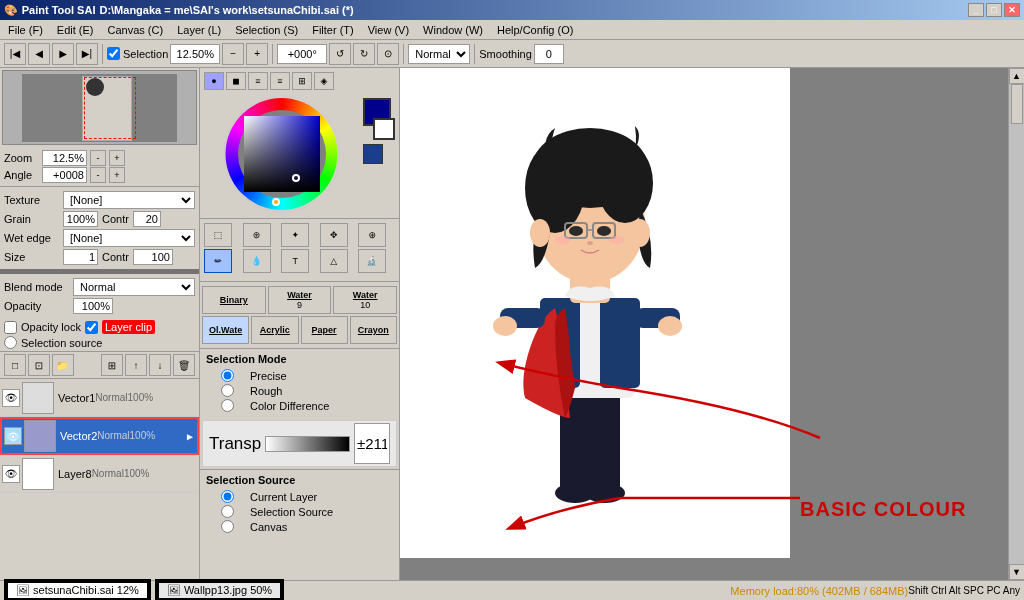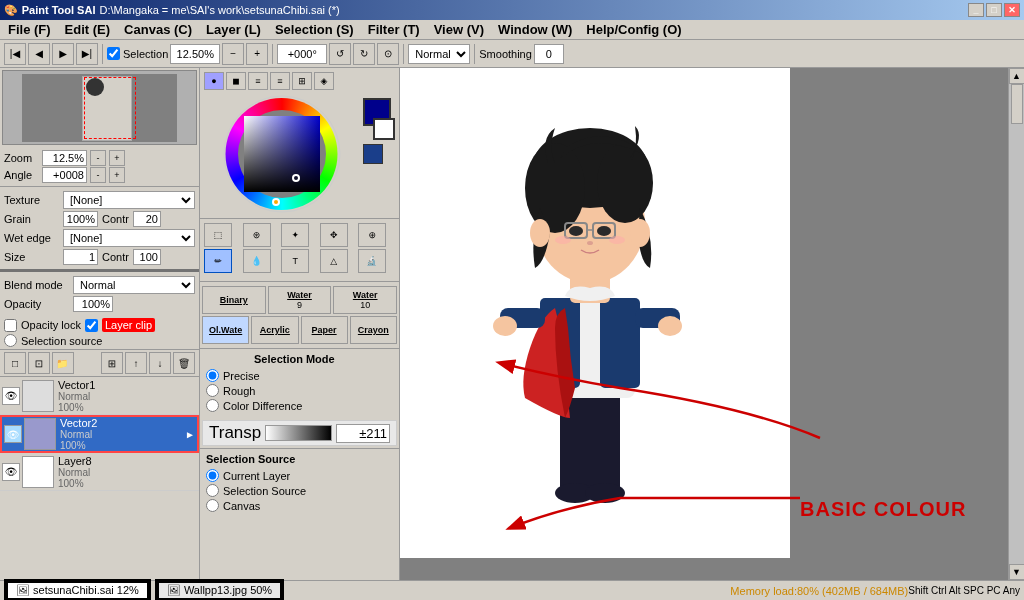--- a/index.html
+++ b/index.html
@@ -18,21 +18,21 @@
       font-size: 9px; display: flex; align-items: center; justify-content: center; cursor: pointer;
     }
 
     
     #menubar {
       width: 100%; height: 20px; background: #d4d0c8;
       display: flex; align-items: center; border-bottom: 1px solid #999;
       padding: 0 2px; gap: 2px;
     }
     .menu-item {
-      padding: 1px 6px; cursor: pointer; font-size: 13px; font-weight: bold;
+      padding: 1px 6px; cursor: pointer; font-size: 11px;
     }
 
     
     #toolbar {
       width: 100%; height: 28px; background: #d4d0c8;
       display: flex; align-items: center; border-bottom: 1px solid #999;
       padding: 2px 4px; gap: 2px;
     }
     .toolbar-btn {
       height: 22px; min-width: 22px; background: #d4d0c8;
@@ -76,21 +76,21 @@
     .nav-btn { width: 16px; height: 16px; background: #d4d0c8; border: 1px solid #999; font-size: 9px; cursor: pointer; display: flex; align-items: center; justify-content: center; }
 
     
     #tool-options { padding: 2px 4px; border-top: 1px solid #999; }
     .tool-row { display: flex; align-items: center; margin: 2px 0; gap: 4px; }
     .tool-label { width: 55px; font-size: 11px; }
     .tool-select { font-size: 11px; background: white; border: 1px solid #999; padding: 1px 2px; flex: 1; height: 18px; }
     .tool-input { width: 35px; font-size: 11px; background: white; border: 1px solid #999; padding: 1px 2px; text-align: right; }
 
     
-    #blend-section { padding: 2px 4px; border-top: 3px solid #737373; }
+    #blend-section { padding: 2px 4px; border-top: 5px solid #737373; }
     .blend-row { display: flex; align-items: center; margin: 2px 0; gap: 4px; }
     .blend-label { width: 65px; font-size: 11px; }
     .blend-select { font-size: 11px; background: white; border: 1px solid #999; padding: 1px 2px; flex: 1; height: 18px; }
     .blend-value { width: 40px; font-size: 11px; background: white; border: 1px solid #999; padding: 1px 2px; text-align: right; }
 
     
     #lock-section { padding: 2px 4px; display: flex; flex-direction: column; gap: 2px; }
     .lock-row { display: flex; align-items: center; gap: 4px; font-size: 11px; }
     .highlight-box { background: #ff0000; color: white; padding: 1px 3px; border-radius: 2px; text-align: right; }
 
@@ -99,21 +99,21 @@
     .layer-tool-btn { width: 22px; height: 22px; background: #d4d0c8; border: 1px solid #999; font-size: 10px; cursor: pointer; display: flex; align-items: center; justify-content: center; }
 
     
     #layer-list { flex: 1; overflow-y: auto; border-top: 1px solid #999; }
     .layer-item { display: flex; align-items: center; height: 38px; border-bottom: 1px solid #ccc; padding: 2px 2px; cursor: pointer; }
     .layer-item.selected { background: #316ac5; color: white; }
     .layer-item.selected .layer-name { color: white; }
     .layer-item.selected .layer-mode { color: #ccc; }
     .layer-eye { width: 18px; height: 18px; border: 1px solid #999; margin-right: 2px; display: flex; align-items: center; justify-content: center; font-size: 10px; background: white; }
     .layer-thumb { width: 32px; height: 32px; background: #fff; border: 1px solid #999; margin-right: 4px; flex-shrink: 0; position: relative; overflow: hidden; }
-    .layer-info { display: flex; flex-direction: column; flex: 1; }
+    .layer-info { display: flex; flex: 1; }
     .layer-name { font-size: 11px; }
     .layer-mode { font-size: 10px; color: #666; }
     .layer-opacity { font-size: 10px; color: #666; }
     .layer-arrow { width: 10px; font-size: 10px; }
 
     
     #right-section {
       width: 200px; min-width: 200px; background: #d4d0c8;
       border-right: 1px solid #999; display: flex; flex-direction: column;
     }
@@ -135,22 +135,22 @@
     
     #brush-tools { border-top: 1px solid #999; padding: 2px; }
     .brush-row { display: flex; gap: 2px; margin: 2px 0; align-items: center; }
     .brush-btn { flex: 1; height: 28px; background: #d4d0c8; border: 1px solid #999; cursor: pointer; font-size: 9px; display: flex; flex-direction: column; align-items: center; justify-content: center; }
     .brush-btn.active { background: #c0d8ff; }
     .brush-name { font-size: 9px; font-weight: bold; text-decoration: underline; }
     .brush-value { font-size: 9px; }
 
     
     #sel-panel { border-top: 1px solid #999; padding: 4px 6px; }
-    .sel-title { font-size: 11px; font-weight: bold; margin-bottom: 4px; margin-left: 48px; }
-    .sel-option { display: flex; align-items: center; gap: 4px; margin: 2px 0; font-size: 11px; }
+    .sel-title { font-size: 11px; font-weight: bold; margin-bottom: 4px; }
+    .sel-option { display: flex; align-items: center; gap: 16px; margin: 2px 15px; font-size: 11px; }
 
     
     #transp-row { display: flex; align-items: center; gap: 4px; padding: 2px 6px; background: #e8e8e8; border: 1px solid #ccc; margin: 2px; }
     .transp-label { font-size: 17px; }
     .transp-value { font-size: 11px; width: 40px; background: white; border: 1px solid #999; padding: 1px 2px; text-align: right; }
 
     
     #sel-source { border-top: 1px solid #999; padding: 4px 6px; }
     .selsrc-title { font-size: 11px; font-weight: bold; margin-bottom: 4px; }
 
@@ -187,21 +187,21 @@
     .status-memory { color: #cc8800; }
     .status-right { display: flex; gap: 8px; align-items: center; font-size: 10px; }
   </style>
 </head>
 <body>
 
 <div id="titlebar">
   <div id="titlebar-left">
     <span>🎨</span>
     <span>Paint Tool SAI</span>
-    <span style="font-weight:normal;font-size:11px;">D:\Mangaka = me\SAI's work\setsunaChibi.sai (*)</span>
+    <span style="font-weight:bold;font-size:11px;">D:\Mangaka = me\SAI's work\setsunaChibi.sai (*)</span>
   </div>
   <div id="titlebar-right">
     <div class="title-btn">_</div>
     <div class="title-btn">□</div>
     <div class="title-btn" style="background:#ff6666;">✕</div>
   </div>
 </div>
 
 <div id="menubar">
   <span class="menu-item">File (F)</span>
@@ -283,21 +283,21 @@
         <input class="tool-input" value="20" style="width: 28px;">
       </div>
       <div class="tool-row">
         <span class="tool-label">Wet edge</span>
         <select class="tool-select"><option>[None]</option></select>
       </div>
       <div class="tool-row">
         <span class="tool-label">Size</span>
         <input class="tool-input" value="1" style="">
         <span>Contr</span>
-        <input class="tool-input" value="100" style="width: 28px;">
+        <input class="tool-input" value="100" style="width: 40px;">
       </div>
     </div>
 
     <div id="blend-section">
       <div class="blend-row">
         <span class="blend-label">Blend mode</span>
         <select class="blend-select"><option>Normal</option></select>
       </div>
       <div class="blend-row">
         <span class="blend-label">Opacity</span>
@@ -480,21 +480,21 @@
       </div>
       <div class="sel-option">
         <input type="radio" name="selmode" style="">
         <span>Color Difference</span>
       </div>
     </div>
 
     <div id="transp-row">
       <span class="transp-label">Transp</span>
       <div style="flex:1;height:16px;background:linear-gradient(to right, white, black);border:1px solid #999;"></div>
-      <input class="transp-value" value="±211" style="width: 54px; font-size: 13px; border: 1px solid rgb(153, 153, 153); padding: 1px 2px;">
+      <input class="transp-value" value="±211" style="width: 36px; font-size: 15px; border: 1px solid rgb(153, 153, 153); padding: 11px 2px;">
     </div>
 
     <div id="sel-source">
       <div class="selsrc-title">Selection Source</div>
       <div class="sel-option">
         <input type="radio" name="selsrc" checked="" style="">
         <span>Current Layer</span>
       </div>
       <div class="sel-option">
         <input type="radio" name="selsrc" style="">

